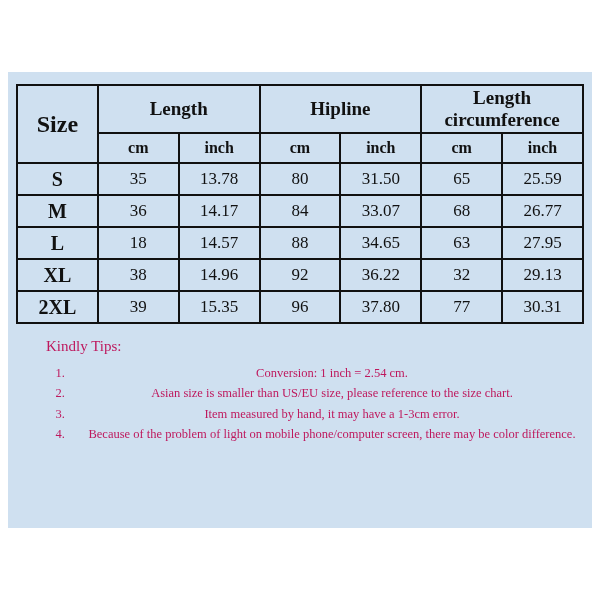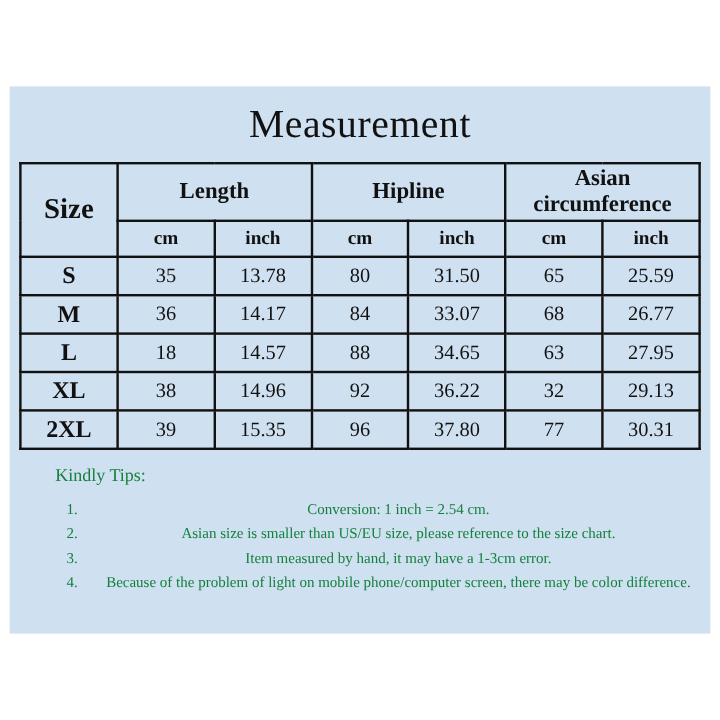--- a/index.html
+++ b/index.html
@@ -69,21 +69,21 @@
     font-size: 20px;
     font-weight: bold;
     height: 28px;
   }
   td.val {
     font-size: 17px;
     height: 28px;
   }
   .tips {
     margin: 14px 0 0 38px;
-    color: #15803d;
+    color: #be185d;
   }
   .tips-title {
     font-size: 15px;
     font-family: "Liberation Serif", serif;
     margin-bottom: 8px;
   }
   ol.tips-list {
     margin: 0;
     padding-left: 22px;
     font-size: 12.5px;
@@ -94,29 +94,28 @@
   ol.tips-list li {
     padding-left: 4px;
   }
 </style>
 </head>
 <body>
 
 <div class="page">
   <div class="sheet">
 
-    <div class="title">Measurement</div>
 
     <table class="measure">
       <thead>
         <tr>
           <th class="hdr-size" rowspan="2">Size</th>
           <th class="hdr-group" colspan="2">Length</th>
           <th class="hdr-group" colspan="2">Hipline</th>
-          <th class="hdr-group" colspan="2">Asian circumference</th>
+          <th class="hdr-group" colspan="2">Length circumference</th>
         </tr>
         <tr>
           <th class="hdr-unit">cm</th>
           <th class="hdr-unit">inch</th>
           <th class="hdr-unit">cm</th>
           <th class="hdr-unit">inch</th>
           <th class="hdr-unit">cm</th>
           <th class="hdr-unit">inch</th>
         </tr>
       </thead>

